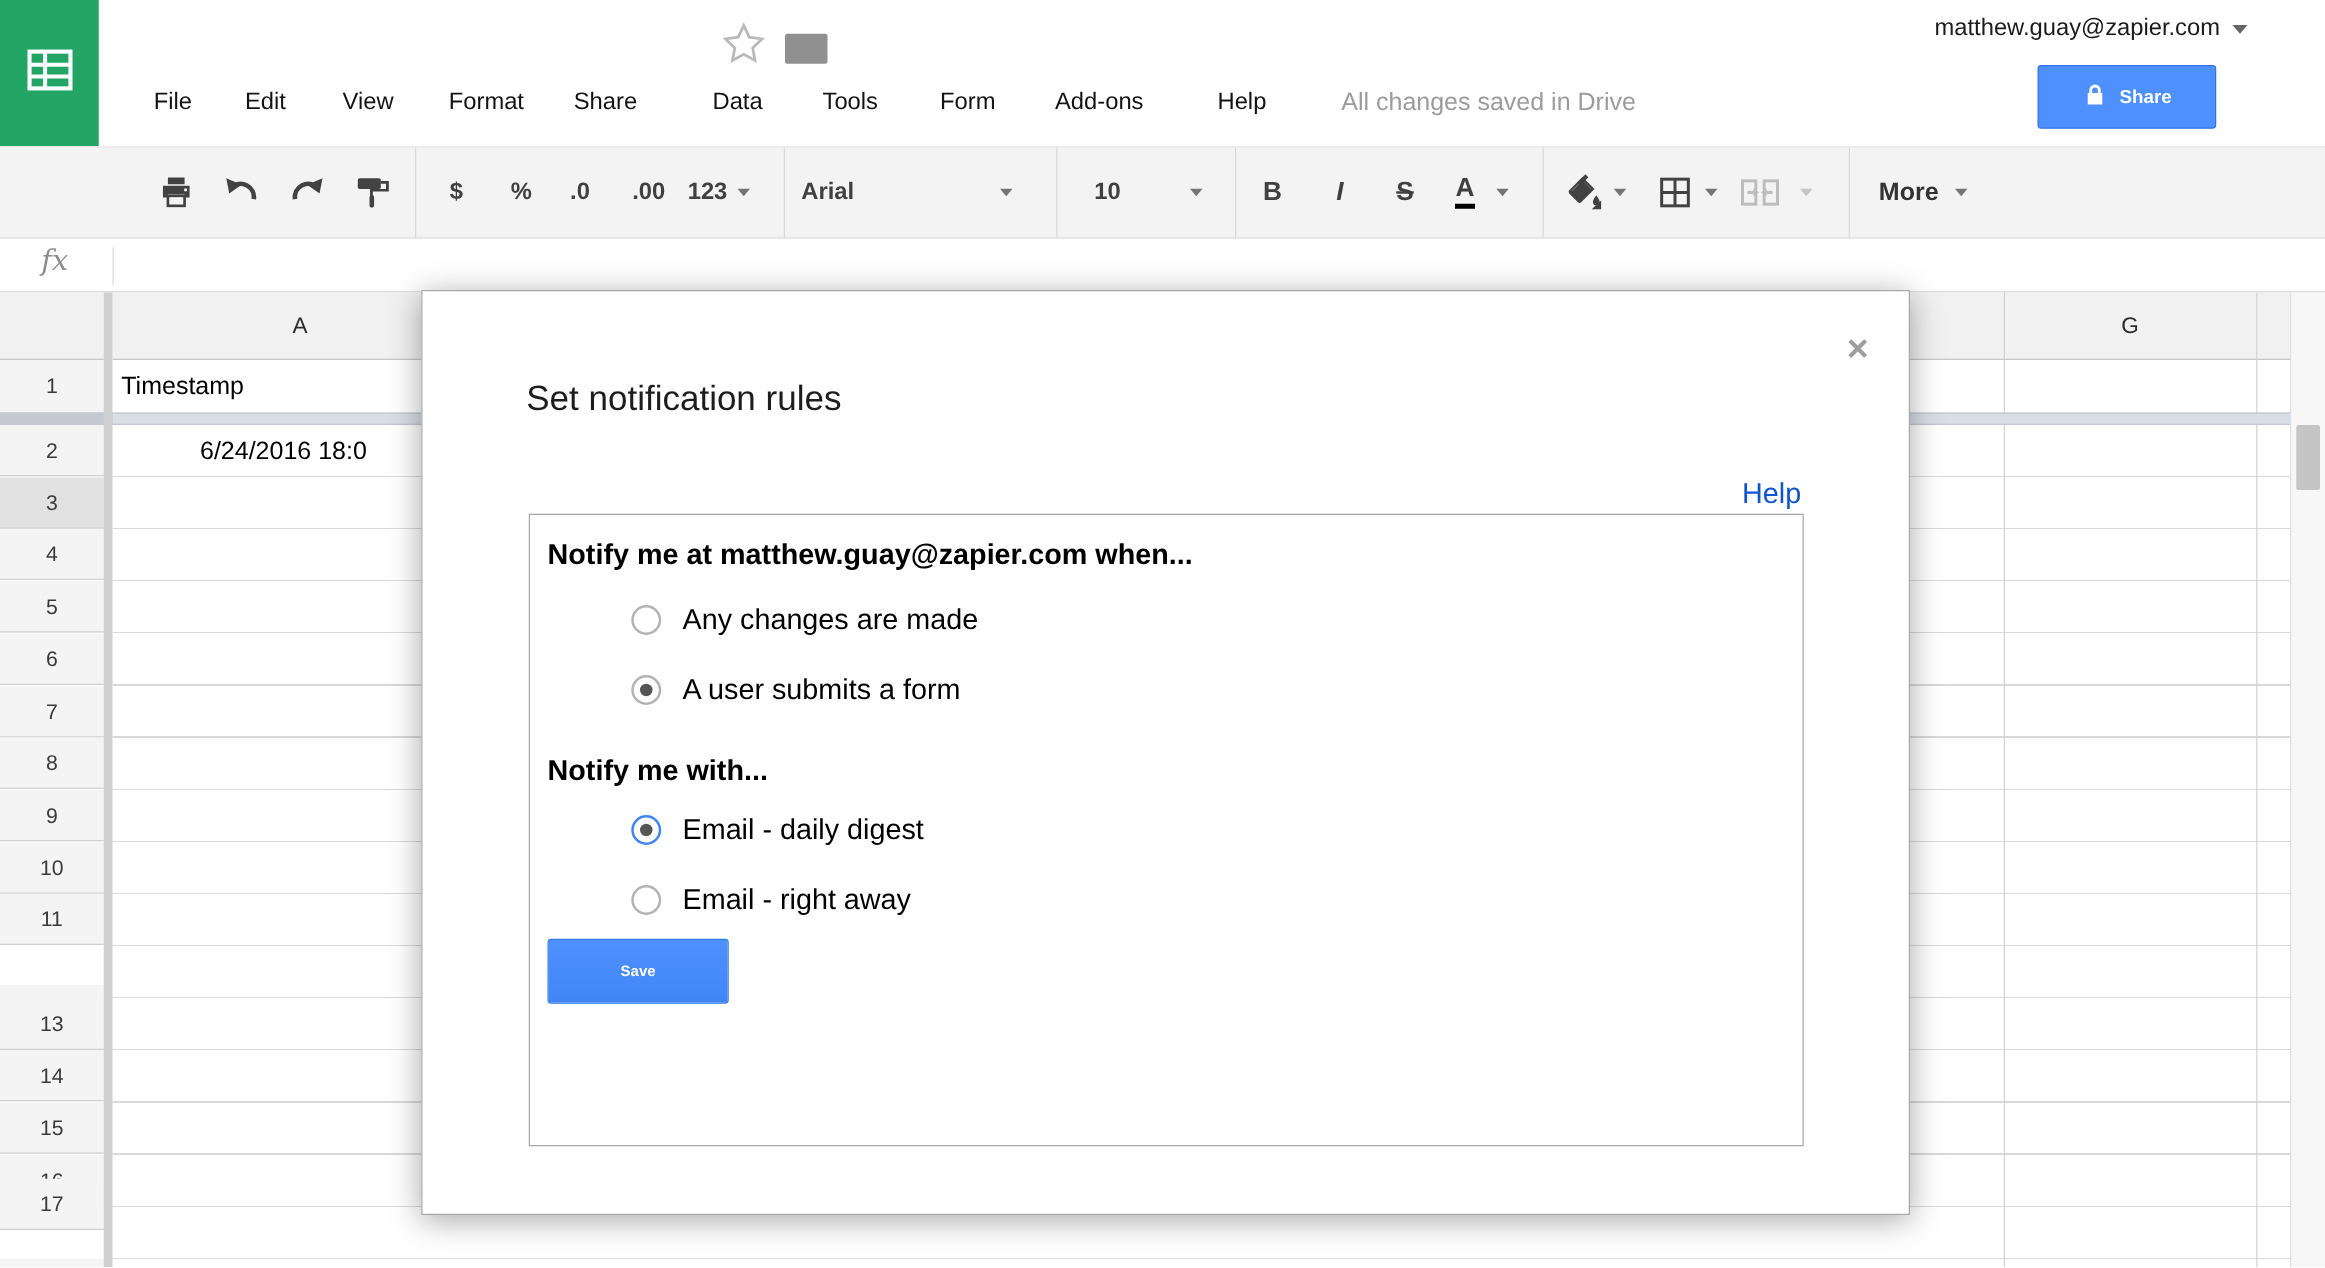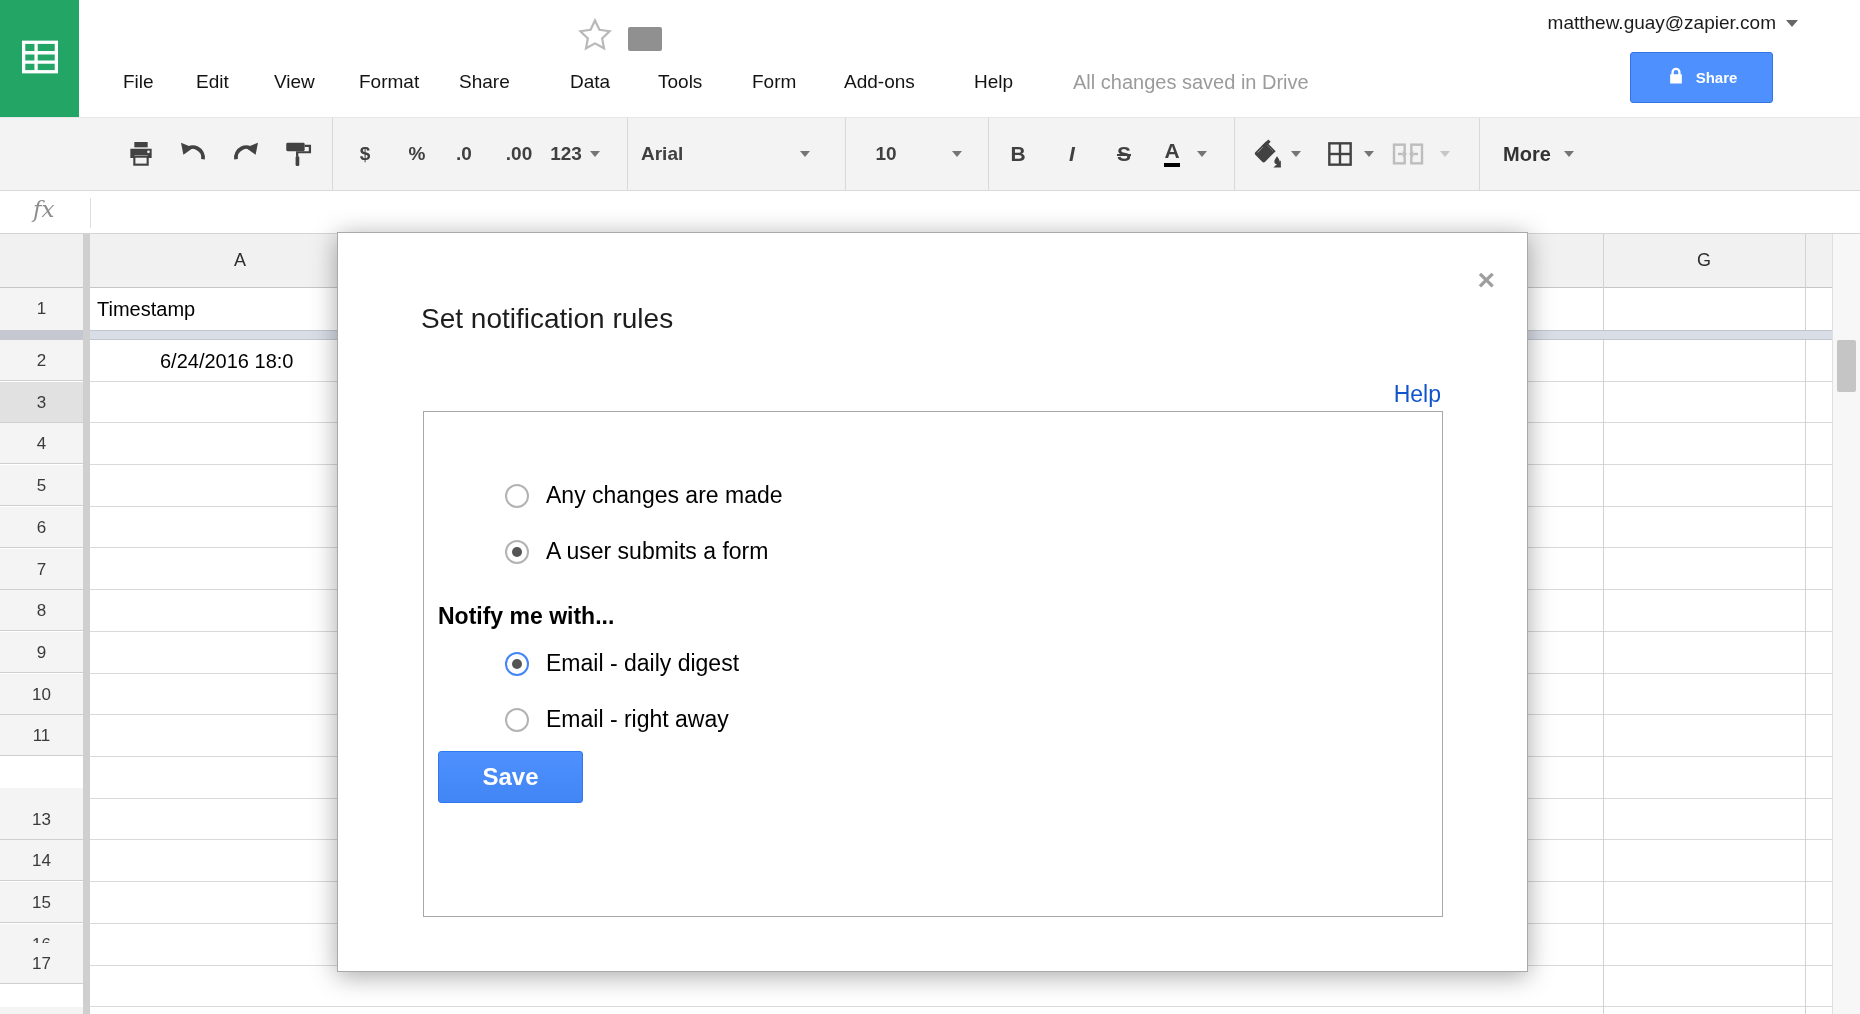--- a/index.html
+++ b/index.html
@@ -67,21 +67,21 @@
   .dlg-help { right:86px; top:148px; font-size:23px; color:#1155cc; }
   .dlg-box { left:85px; top:178px; width:1020px; height:506px; border:1px solid #a8a8a8; }
   .dlg-h { position:absolute; left:14px; font-size:23px; font-weight:bold; color:#000; white-space:nowrap; }
   .h-when { top:18px; } .h-with { top:191px; }
   .opt { position:absolute; left:81px; display:flex; align-items:center; gap:17px; }
   .o1{top:70px}.o2{top:126px}.o3{top:238px}.o4{top:294px}
   .radio { width:24px; height:24px; border-radius:50%; background:#fff; border:2px solid #b3b3b3; position:relative; flex:0 0 auto; }
   .radio.selected::after { content:""; position:absolute; left:5px; top:5px; width:10px; height:10px; border-radius:50%; background:#555; }
   .radio.focusring { border-color:#4285f4; }
   .opt-label { font-size:23px; color:#000; white-space:nowrap; }
-  .btn-save { position:absolute; left:14px; top:339px; width:145px; height:52px; background:linear-gradient(#4d90fe,#4285f4); border:1px solid #3079ed; border-radius:3px; color:#fff; font-weight:bold; font-size:24px; display:flex; align-items:center; justify-content:center; }
+  .btn-save { position:absolute; left:14px; top:339px; width:145px; height:52px; background:linear-gradient(#4d90fe,#4285f4); border:1px solid #3079ed; border-radius:3px; color:#fff; font-weight:bold; font-size:12px; display:flex; align-items:center; justify-content:center; }
   .btn-cancel { position:absolute; left:188px; top:339px; width:150px; height:52px; background:linear-gradient(#f8f8f8,#f0f0f0); border:1px solid #c4c4c4; border-radius:3px; color:#454545; font-weight:bold; font-size:20px; display:flex; align-items:center; justify-content:center; }
 </style>
 </head>
 <body>
 
 <div id="app">
 
   <div class="abs logo">
     <span>
       <svg width="40" height="36" viewBox="0 0 24 22">
@@ -274,20 +274,21 @@
   <div class="abs hstrip"></div>
   <div class="abs scrollbar"></div>
   <div class="abs scroll-thumb"></div>
 
   <div class="abs dialog">
     <div class="abs dlg-title">Set notification rules</div>
     <div class="abs dlg-close">×</div>
     <a class="abs dlg-help" href="#" style="text-decoration:none;">Help</a>
 
     <div class="abs dlg-box">
+      <div class="dlg-h h-when">Notify me at matthew.guay@zapier.com when...</div>
 
       <div class="opt o1">
         <span class="radio"></span>
         <span class="opt-label">Any changes are made</span>
       </div>
       <div class="opt o2">
         <span class="radio selected"></span>
         <span class="opt-label">A user submits a form</span>
       </div>
 

